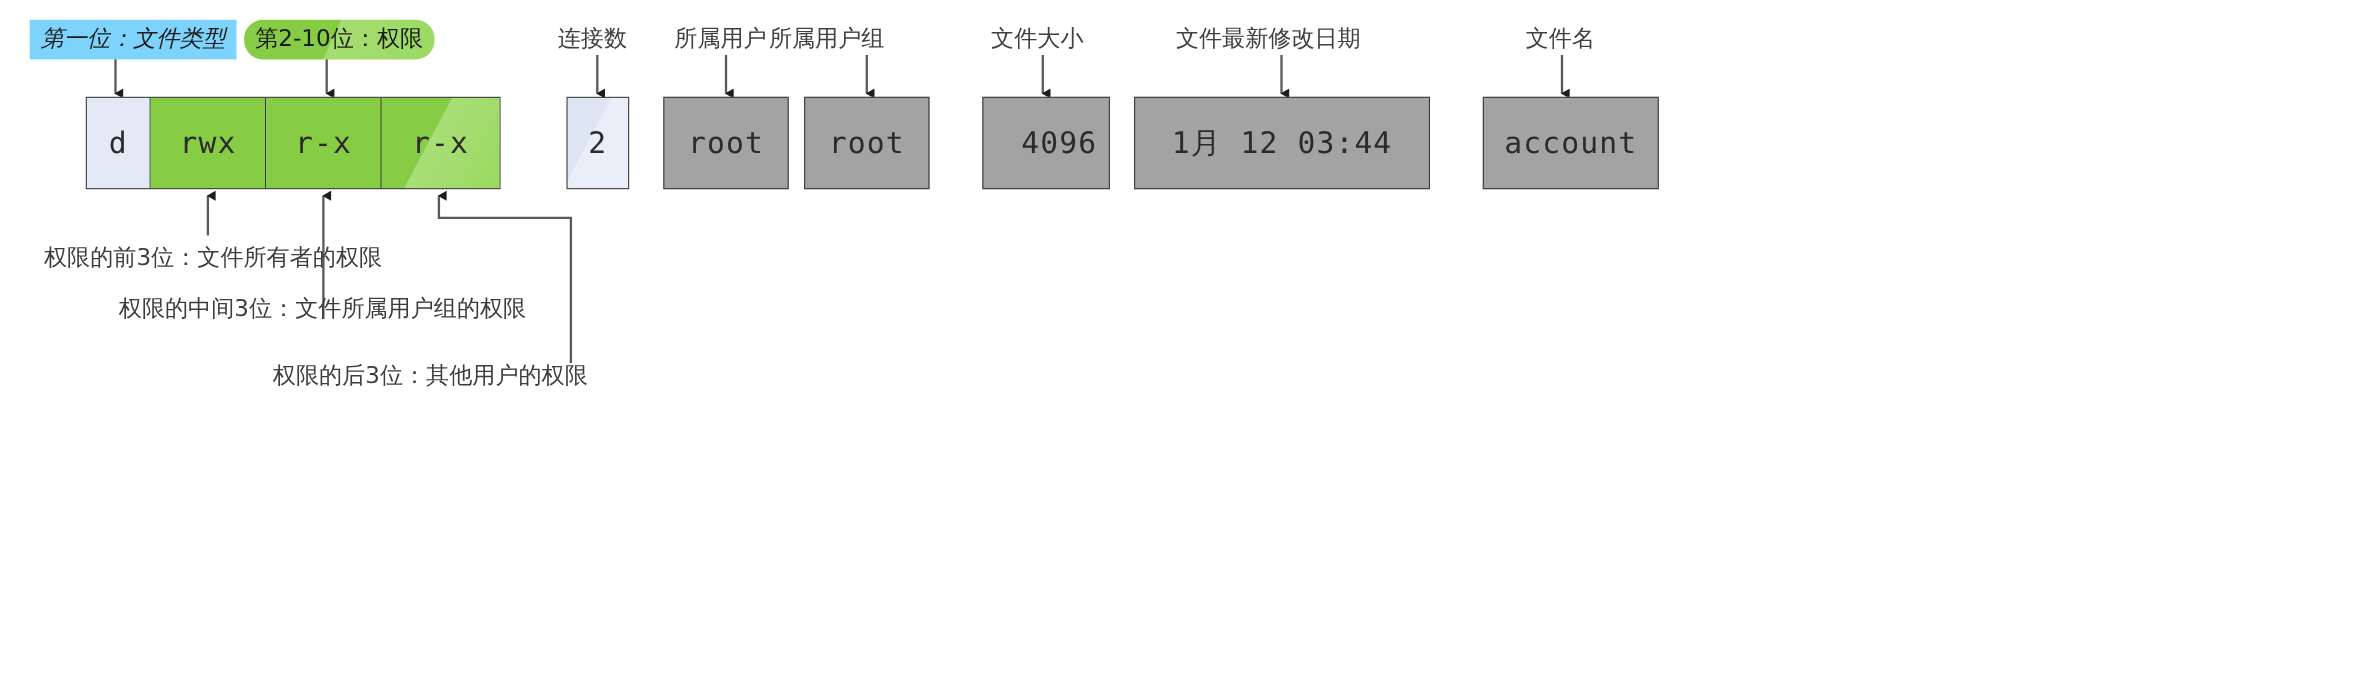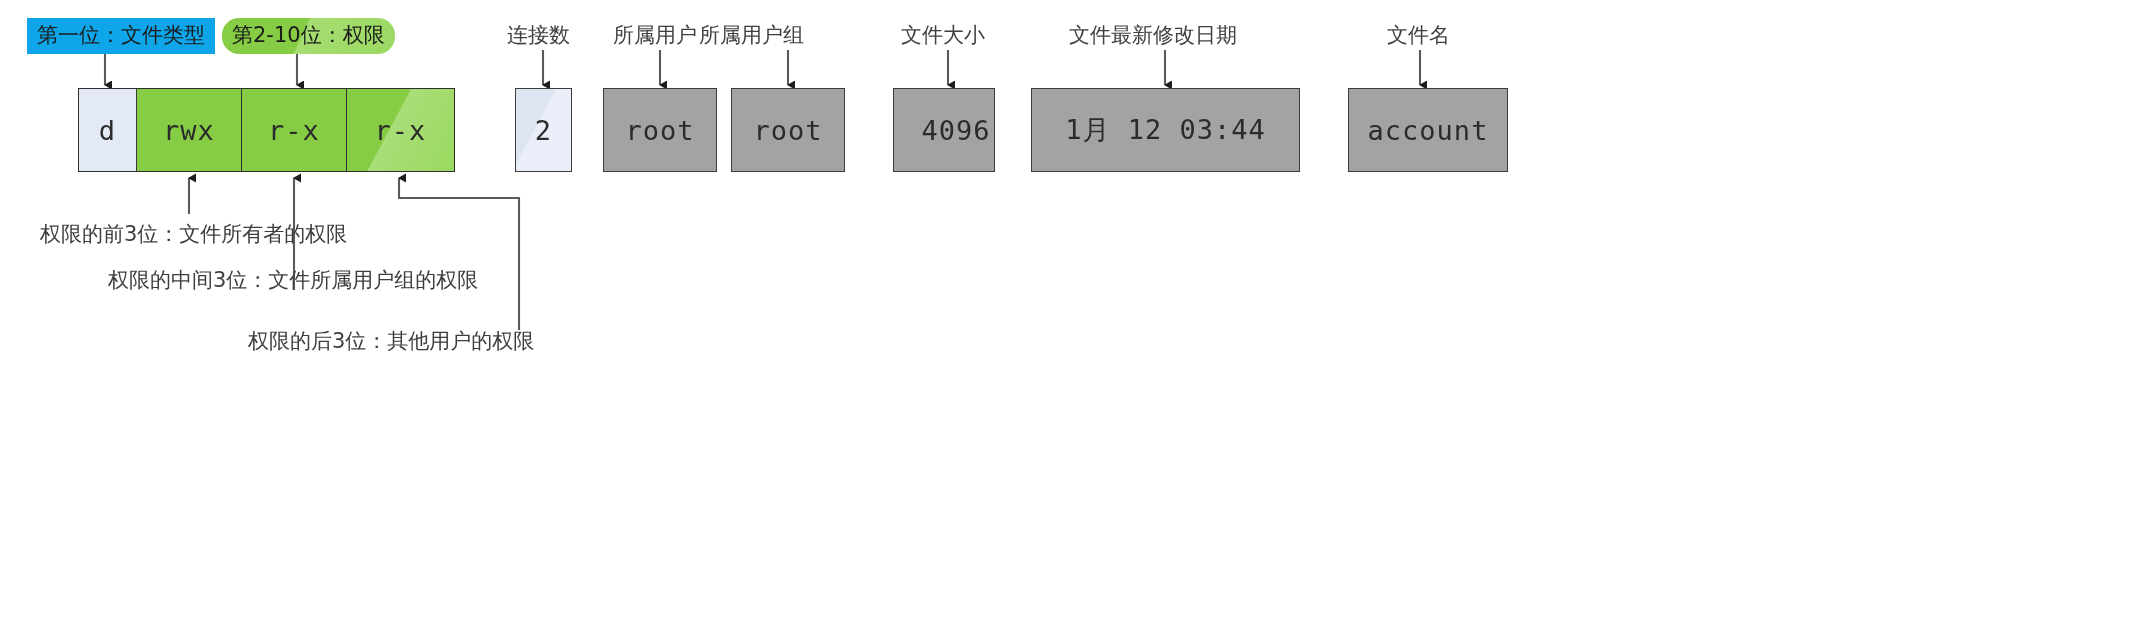--- a/index.html
+++ b/index.html
@@ -18,21 +18,21 @@
     font-family:"DejaVu Sans","Liberation Sans",sans-serif;
     font-size:21px;
     color:#404040;
     white-space:nowrap;
     letter-spacing:0px;
   }
   .hdr.boxed{
     padding:3px 10px 5px 10px;
     color:#1a1a1a;
   }
-  .hdr.cyan{background:#0ea5e9;}
+  .hdr.cyan{background:#7dd3fc;font-style:italic;}
   .hdr.green{
     background:#8dd24a;
     background:linear-gradient(115deg,#86cc44 0%,#86cc44 46%,#a5dd70 47%,#9bd962 100%);
     border-radius:17px;
   }
 
   
   .vbox{
     position:absolute;
     box-sizing:border-box;
@@ -138,21 +138,21 @@
     <div class="cell perm" style="width:105px;">r-x</div>
     <div class="cell perm last" style="width:107px;">r-x</div>
   </div>
 
   <div class="vbox shade" style="left:515px;top:88px;width:57px;height:84px;">2</div>
 
   <div class="vbox" style="left:603px;top:88px;width:114px;height:84px;">root</div>
 
   <div class="vbox" style="left:731px;top:88px;width:114px;height:84px;">root</div>
 
-  <div class="vbox" style="left:893px;top:88px;width:102px;height:84px;padding-left:24px;">4096</div>
+  <div class="vbox" style="left:893px;top:88px;width:116px;height:84px;padding-left:24px;">4096</div>
 
   <div class="vbox" style="left:1031px;top:88px;width:269px;height:84px;">1月  12 03:44</div>
 
   <div class="vbox" style="left:1348px;top:88px;width:160px;height:84px;">account</div>
 
   <div class="note" style="left:40px;top:220px;">权限的前3位：文件所有者的权限</div>
 
   <div class="note" style="left:108px;top:266px;">权限的中间3位：文件所属用户组的权限</div>
 
   <div class="note" style="left:248px;top:327px;">权限的后3位：其他用户的权限</div>

